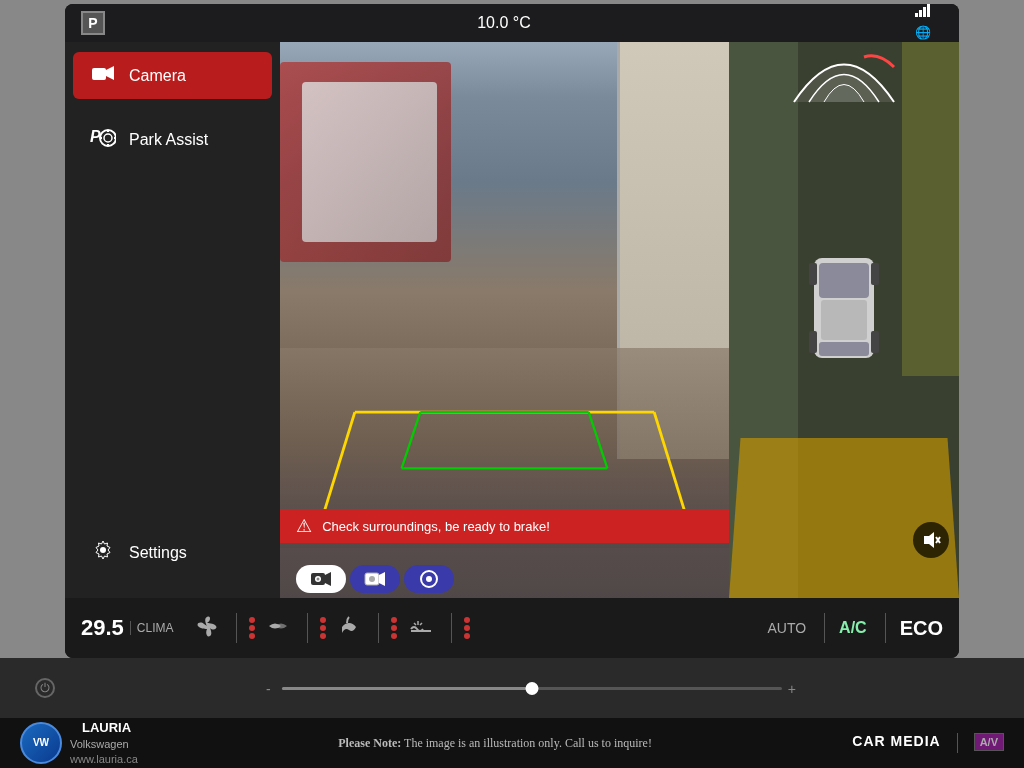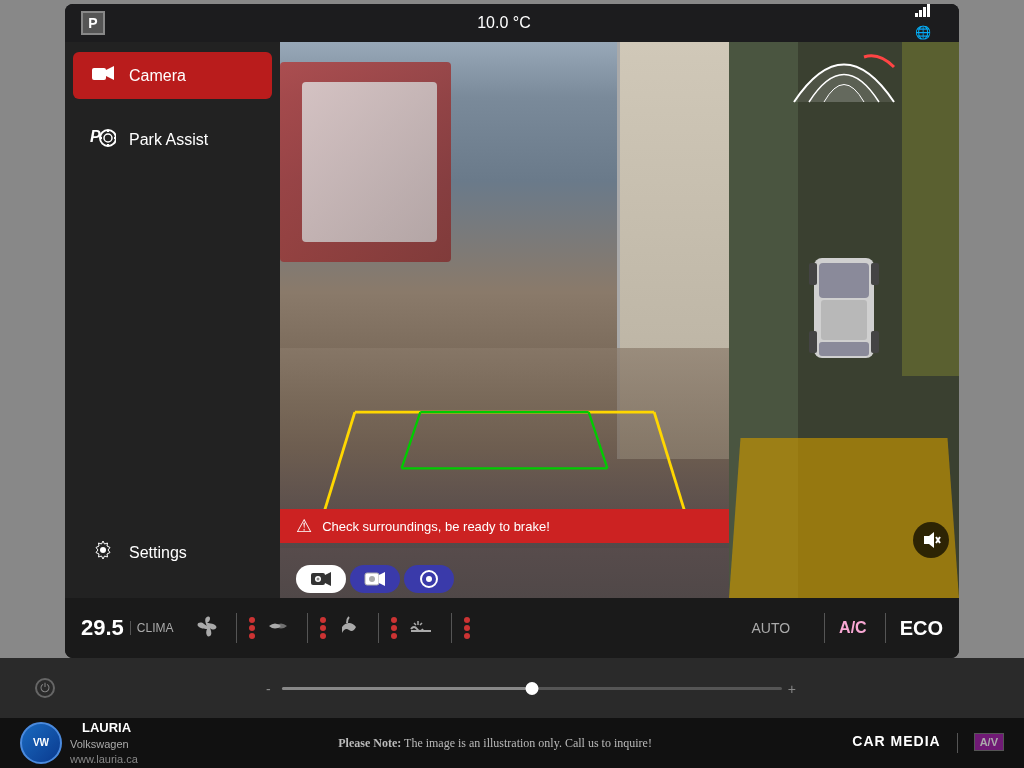--- a/index.html
+++ b/index.html
@@ -303,27 +303,27 @@
       width: 6px;
       height: 6px;
       background: #cc3333;
       border-radius: 50%;
     }
 
     .auto-label {
       font-size: 14px;
       color: #aaa;
       margin-left: auto;
-      margin-right: 20px;
+      margin-right: 4px;
     }
 
     .ac-label {
       font-size: 16px;
       font-weight: bold;
-      color: #f9a8d4;
+      color: #86efac;
       margin-right: 4px;
     }
 
     .eco-label {
       font-size: 20px;
       font-weight: bold;
       color: white;
     }
 
     .power-btn {

